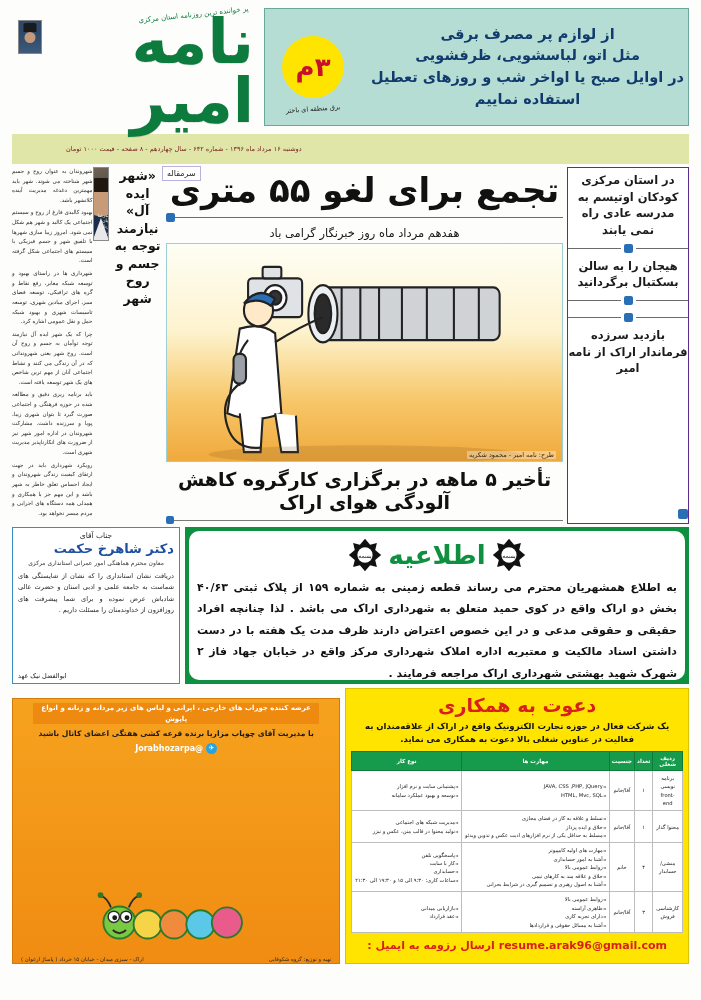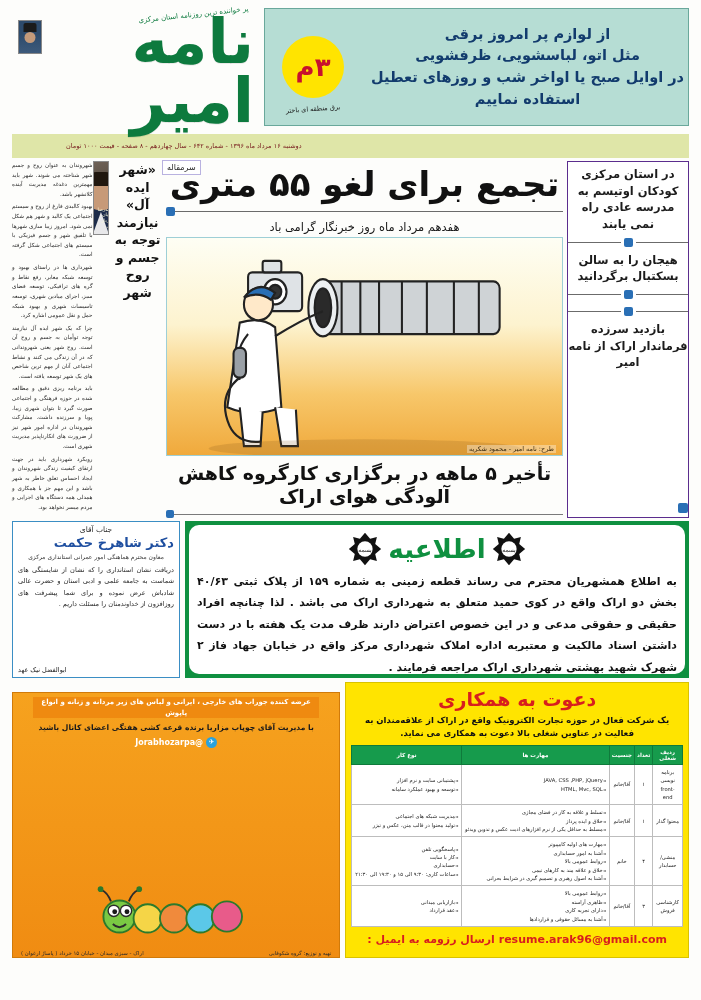--- a/index.html
+++ b/index.html
@@ -119,21 +119,21 @@
   .mast-ad-line {
     font-size: 14.5px;
     font-weight: bold;
     color: #123b6d;
     line-height: 1.5;
     white-space: nowrap;
   }
 
   
   .datestrip {
-    height: 24px;
+    height: 30px;
     background: #dfe6a8;
     margin: 2px 12px 0 12px;
     display: flex;
     align-items: center;
     justify-content: flex-start;
     padding-left: 14px;
     direction: rtl;
   }
   .datestrip-text {
     font-size: 6.5px;
@@ -503,21 +503,21 @@
 
   <div class="masthead">
     <div class="mast-ad">
       <div class="mast-ad-logo">
         <div class="logo-circle">
           <span class="logo-mark">۳م</span>
         </div>
         <span class="logo-caption">برق منطقه ای باختر</span>
       </div>
       <div class="mast-ad-text">
-        <div class="mast-ad-line">از لوازم پر امروز برقی</div>
+        <div class="mast-ad-line">از لوازم پر مصرف برقی</div>
         <div class="mast-ad-line">مثل اتو، لباسشویی، ظرفشویی</div>
         <div class="mast-ad-line">در اوایل صبح یا اواخر شب و روزهای تعطیل</div>
         <div class="mast-ad-line">استفاده نماییم</div>
       </div>
     </div>
 
     <div class="mast-title-zone">
       <div class="paper-slogan">پر خواننده ترین روزنامه استان مرکزی</div>
       <div class="paper-name">نامه امیر</div>
       <div class="mast-portrait"></div>

